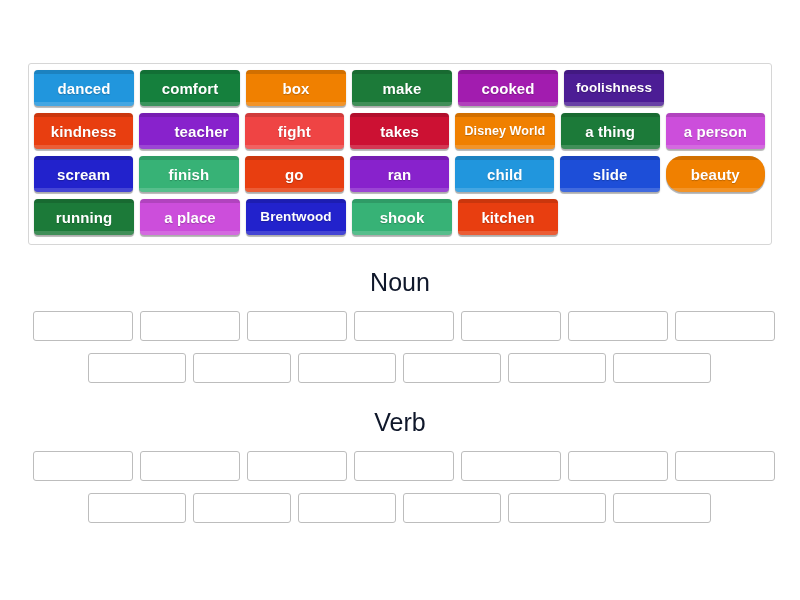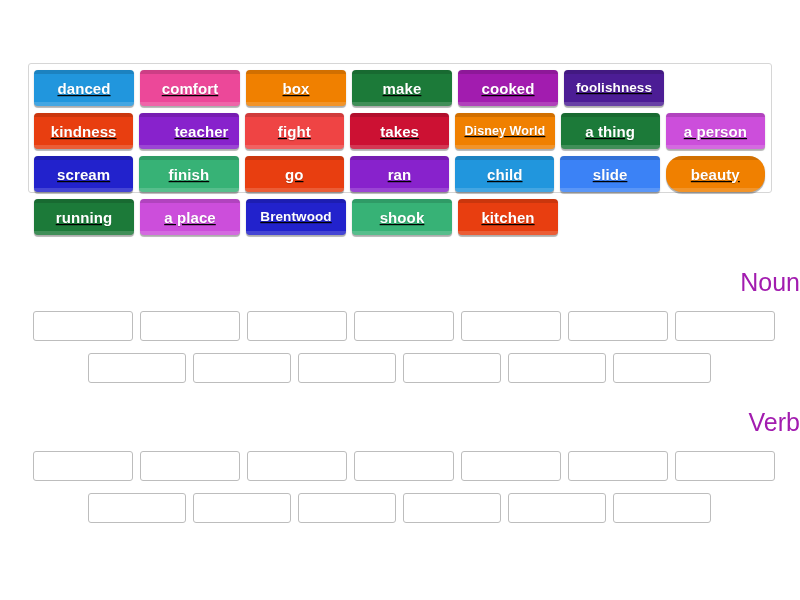--- a/index.html
+++ b/index.html
@@ -16,27 +16,26 @@
     position: relative;
     -webkit-font-smoothing: antialiased;
   }
 
   
   #tile-pool {
     position: absolute;
     left: 28px;
     top: 63px;
     width: 744px;
-    height: 130px;
+    height: 182px;
     border: 1px solid #d6d6d6;
     border-radius: 3px;
     background: #ffffff;
     box-sizing: border-box;
     padding: 6px 0 0 5px;
-    text-decoration: underline;
   }
   .tile-row {
     display: flex;
     flex-direction: row;
     height: 43px;
   }
   .tile {
     width: 100px;
     height: 36px;
     margin-right: 6px;
@@ -81,24 +80,24 @@
     white-space: nowrap;
   }
   .tile.small .tile-label { font-size: 12.5px; }
   .tile.mid   .tile-label { font-size: 13.5px; }
 
   
   .category-title {
     position: absolute;
     left: 0;
     width: 800px;
-    text-align: right;
+    text-align: center;
     font-size: 25px;
     font-weight: normal;
-    color: #a21caf;
+    color: #0f172a;
     font-family: "Liberation Sans", sans-serif;
   }
   #noun-title { top: 268px; }
   #verb-title { top: 408px; }
 
   .dropzone-row {
     position: absolute;
     display: flex;
     flex-direction: row;
   }
@@ -119,21 +118,21 @@
   #verb-row-2 { left: 88px;  top: 493px; }
 </style>
 </head>
 <body>
 
 <div id="tile-pool">
     <div class="tile-row">
       <div class="tile" style="background: rgb(33, 150, 221);">
         <span class="tile-label">danced</span>
       </div>
-      <div class="tile" style="background: #ec4899;">
+      <div class="tile" style="background: #15803d;">
         <span class="tile-label">comfort</span>
       </div>
       <div class="tile" style="background: rgb(240, 128, 0);">
         <span class="tile-label">box</span>
       </div>
       <div class="tile" style="background: rgb(28, 122, 57); text-align: center;">
         <span class="tile-label">make</span>
       </div>
       <div class="tile" style="background: #a21caf;">
         <span class="tile-label">cooked</span>
@@ -174,21 +173,21 @@
       </div>
       <div class="tile" style="background: rgb(232, 62, 16);">
         <span class="tile-label">go</span>
       </div>
       <div class="tile" style="background: rgb(136, 34, 204);">
         <span class="tile-label">ran</span>
       </div>
       <div class="tile" style="background: rgb(33, 150, 221);">
         <span class="tile-label">child</span>
       </div>
-      <div class="tile" style="background: #3b82f6; text-align: center;">
+      <div class="tile" style="background: #1d4ed8; text-align: center;">
         <span class="tile-label">slide</span>
       </div>
       <div class="tile" style="background: rgb(240, 128, 0); border-radius: 16px;">
         <span class="tile-label">beauty</span>
       </div>
     </div>
     <div class="tile-row">
       <div class="tile" style="background: rgb(28, 122, 57);">
         <span class="tile-label">running</span>
       </div>

